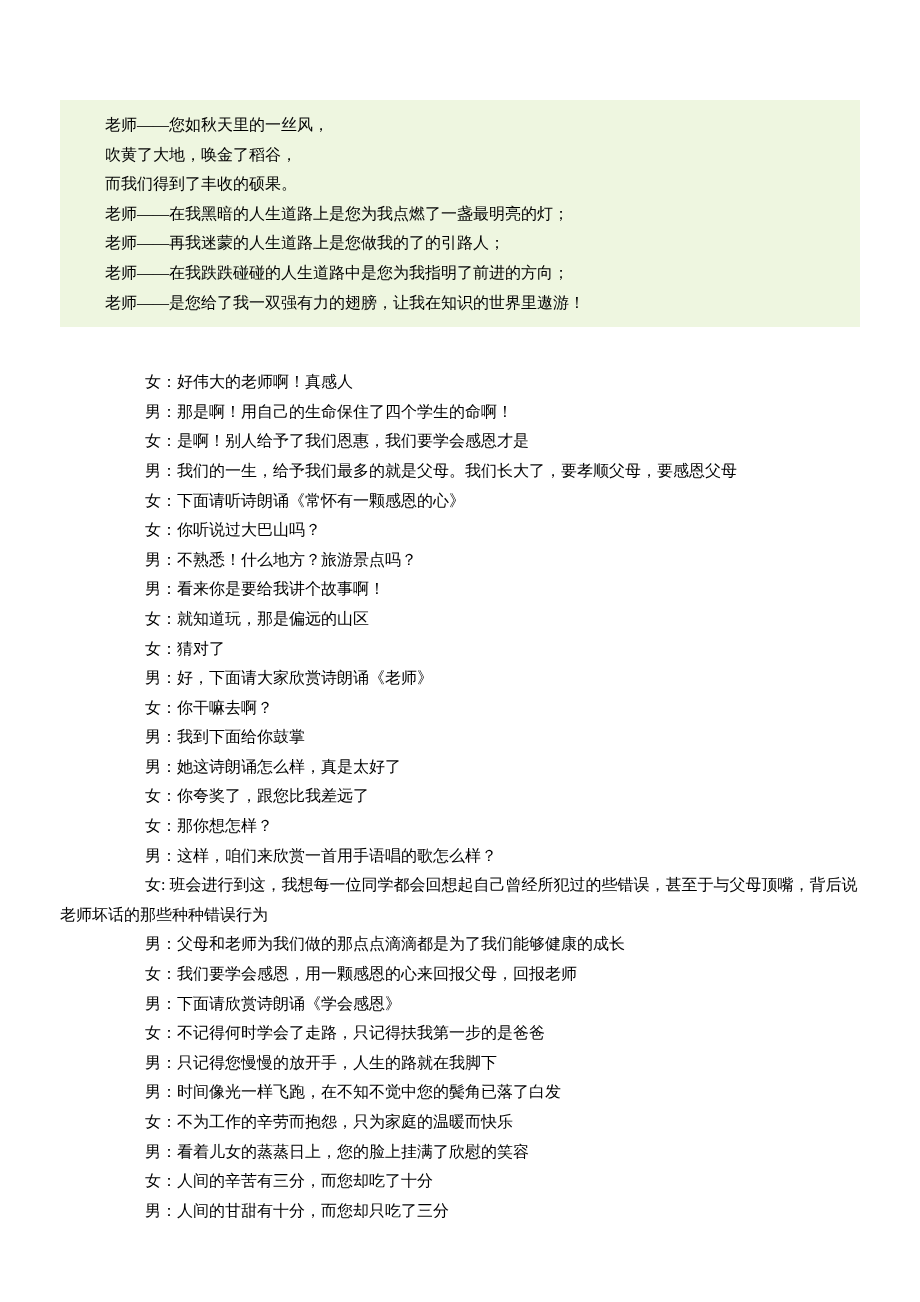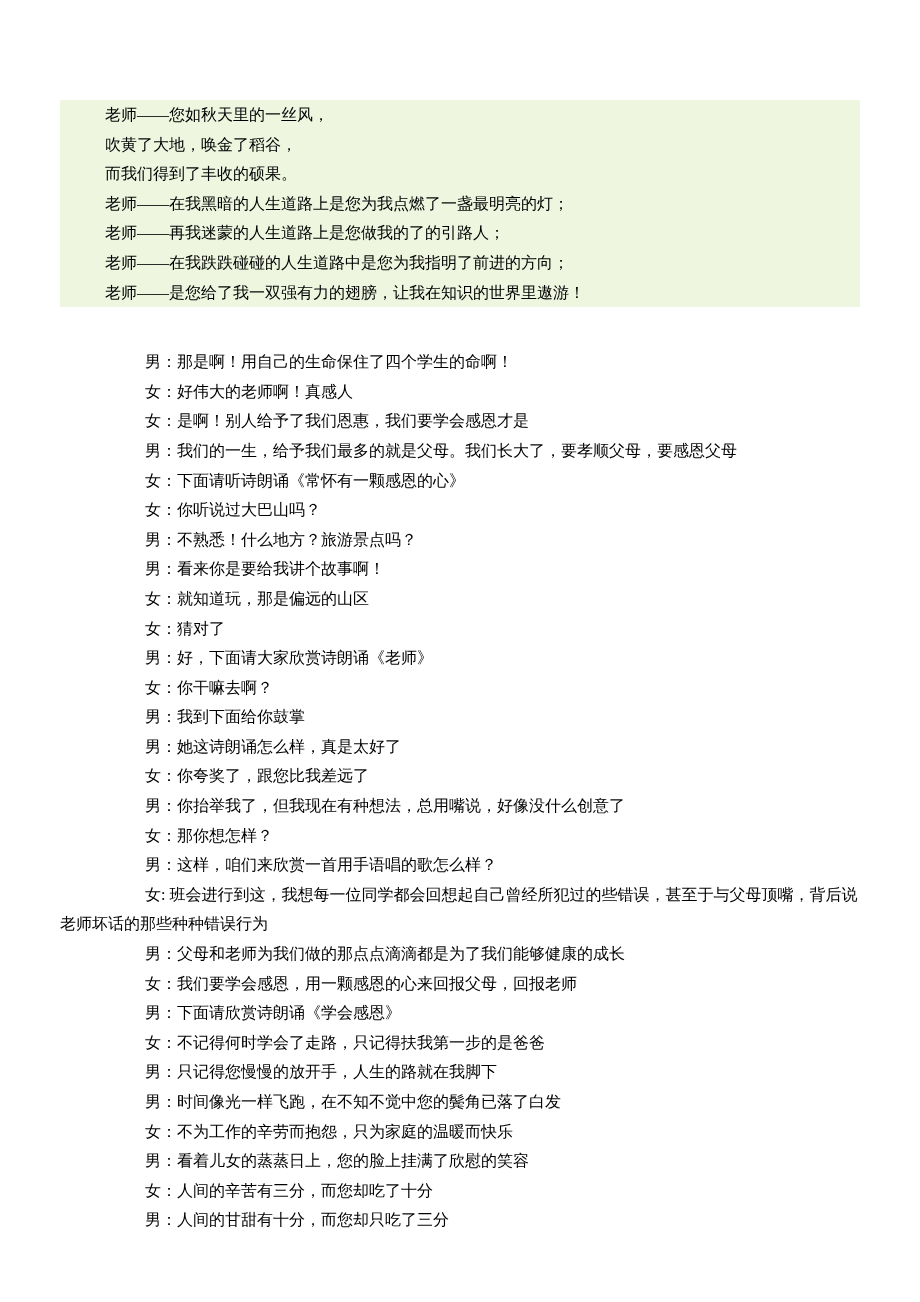--- a/index.html
+++ b/index.html
@@ -11,21 +11,21 @@
       font-family: "SimSun", "宋体", serif;
       font-size: 16px;
       line-height: 1.85;
       color: #000;
       background: #fff;
       width: 920px;
       padding: 100px 60px 80px 60px;
     }
     .poem-block {
       background: #eef6e0;
-      padding: 0 0;
+      padding: 10px 0;
       margin-bottom: 40px;
     }
     .poem-line {
       padding-left: 45px;
     }
     .dialogue-block {
       margin-top: 20px;
     }
     .dialogue-line {
       padding-left: 85px;
@@ -46,36 +46,35 @@
   <div class="poem-line">老师——您如秋天里的一丝风，</div>
   <div class="poem-line">吹黄了大地，唤金了稻谷，</div>
   <div class="poem-line">而我们得到了丰收的硕果。</div>
   <div class="poem-line">老师——在我黑暗的人生道路上是您为我点燃了一盏最明亮的灯；</div>
   <div class="poem-line">老师——再我迷蒙的人生道路上是您做我的了的引路人；</div>
   <div class="poem-line">老师——在我跌跌碰碰的人生道路中是您为我指明了前进的方向；</div>
   <div class="poem-line">老师——是您给了我一双强有力的翅膀，让我在知识的世界里遨游！</div>
 </div>
 
 <div class="dialogue-block">
+  <div class="dialogue-line">女：好伟大的老师啊！真感人</div>
   <div class="dialogue-line">男：那是啊！用自己的生命保住了四个学生的命啊！</div>
-  <div class="dialogue-line">女：好伟大的老师啊！真感人</div>
   <div class="dialogue-line">女：是啊！别人给予了我们恩惠，我们要学会感恩才是</div>
   <div class="dialogue-line">男：我们的一生，给予我们最多的就是父母。我们长大了，要孝顺父母，要感恩父母</div>
   <div class="dialogue-line">女：下面请听诗朗诵《常怀有一颗感恩的心》</div>
   <div class="dialogue-line">女：你听说过大巴山吗？</div>
   <div class="dialogue-line">男：不熟悉！什么地方？旅游景点吗？</div>
   <div class="dialogue-line">男：看来你是要给我讲个故事啊！</div>
   <div class="dialogue-line">女：就知道玩，那是偏远的山区</div>
   <div class="dialogue-line">女：猜对了</div>
   <div class="dialogue-line">男：好，下面请大家欣赏诗朗诵《老师》</div>
   <div class="dialogue-line">女：你干嘛去啊？</div>
   <div class="dialogue-line">男：我到下面给你鼓掌</div>
   <div class="dialogue-line">男：她这诗朗诵怎么样，真是太好了</div>
   <div class="dialogue-line">女：你夸奖了，跟您比我差远了</div>
-  <div class="dialogue-line">男：你抬举我了，但我现在有种想法，总用嘴说，好像没什么创意了</div>
   <div class="dialogue-line">女：那你想怎样？</div>
   <div class="dialogue-line">男：这样，咱们来欣赏一首用手语唱的歌怎么样？</div>
   <div class="dialogue-line-hanging">女: 班会进行到这，我想每一位同学都会回想起自己曾经所犯过的些错误，甚至于与父母顶嘴，背后说老师坏话的那些种种错误行为</div>
   <div class="dialogue-line">男：父母和老师为我们做的那点点滴滴都是为了我们能够健康的成长</div>
   <div class="dialogue-line">女：我们要学会感恩，用一颗感恩的心来回报父母，回报老师</div>
   <div class="dialogue-line">男：下面请欣赏诗朗诵《学会感恩》</div>
   <div class="dialogue-line">女：不记得何时学会了走路，只记得扶我第一步的是爸爸</div>
   <div class="dialogue-line">男：只记得您慢慢的放开手，人生的路就在我脚下</div>
   <div class="dialogue-line">男：时间像光一样飞跑，在不知不觉中您的鬓角已落了白发</div>
   <div class="dialogue-line">女：不为工作的辛劳而抱怨，只为家庭的温暖而快乐</div>

